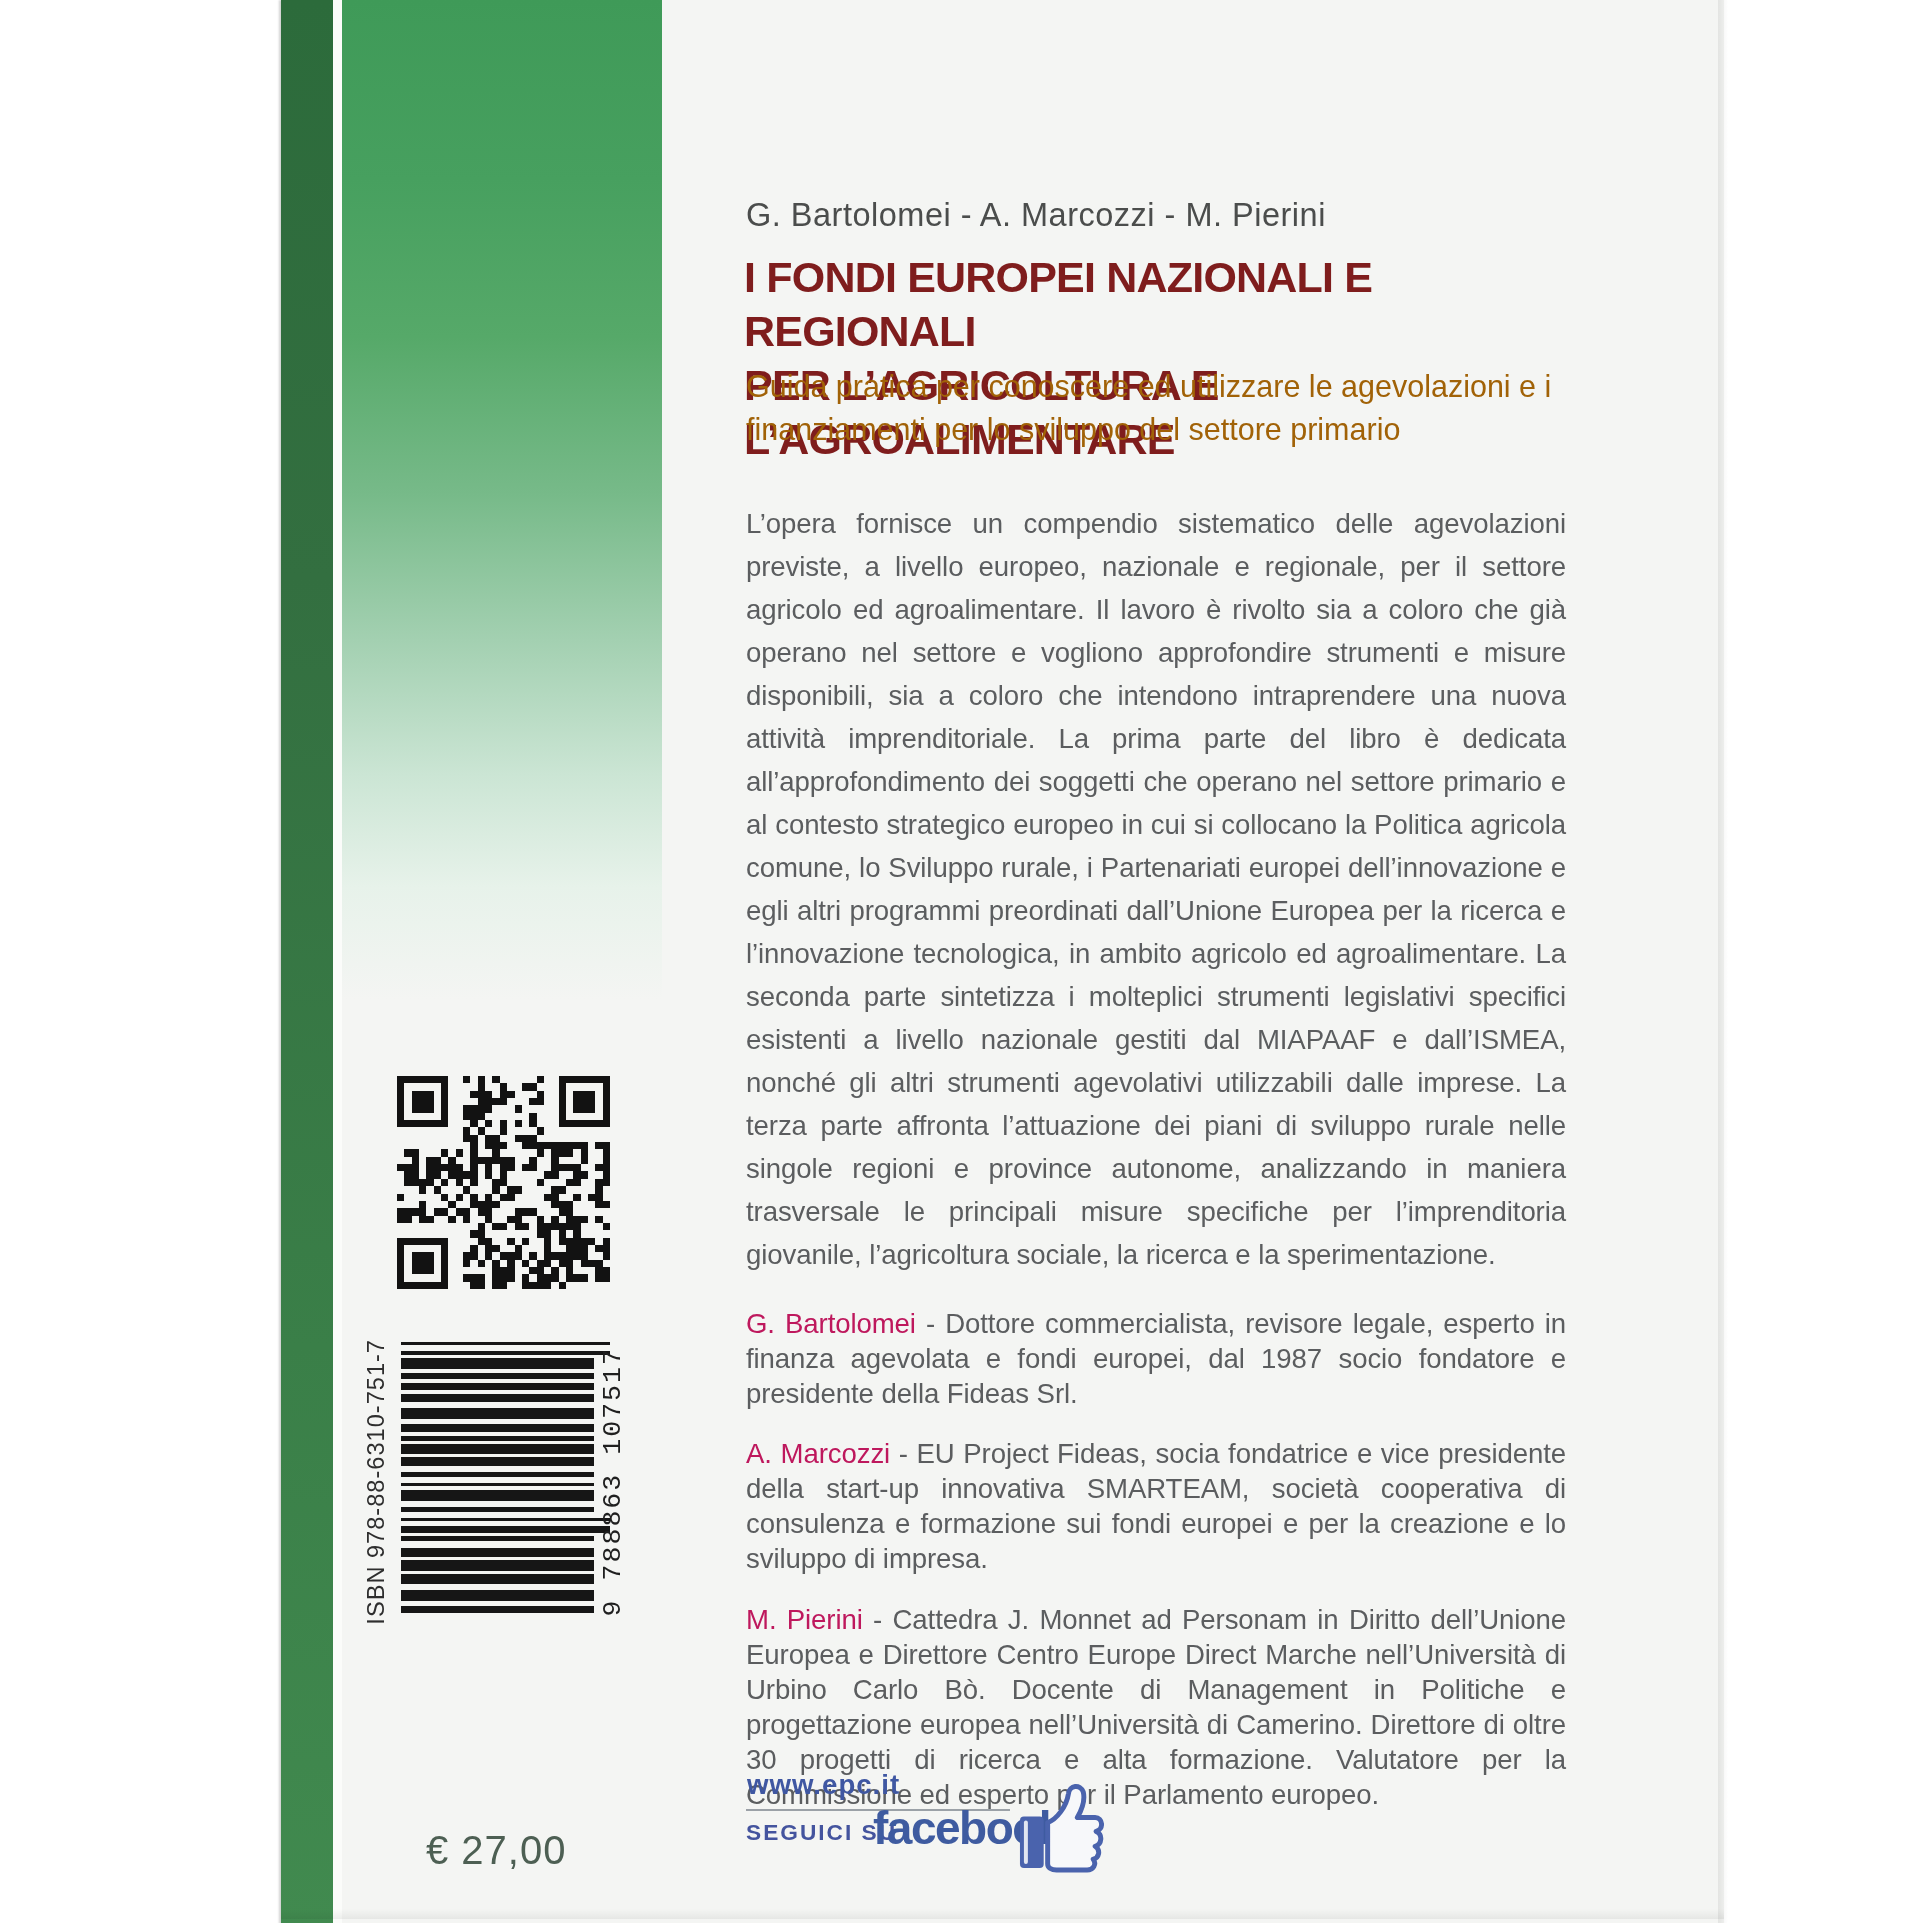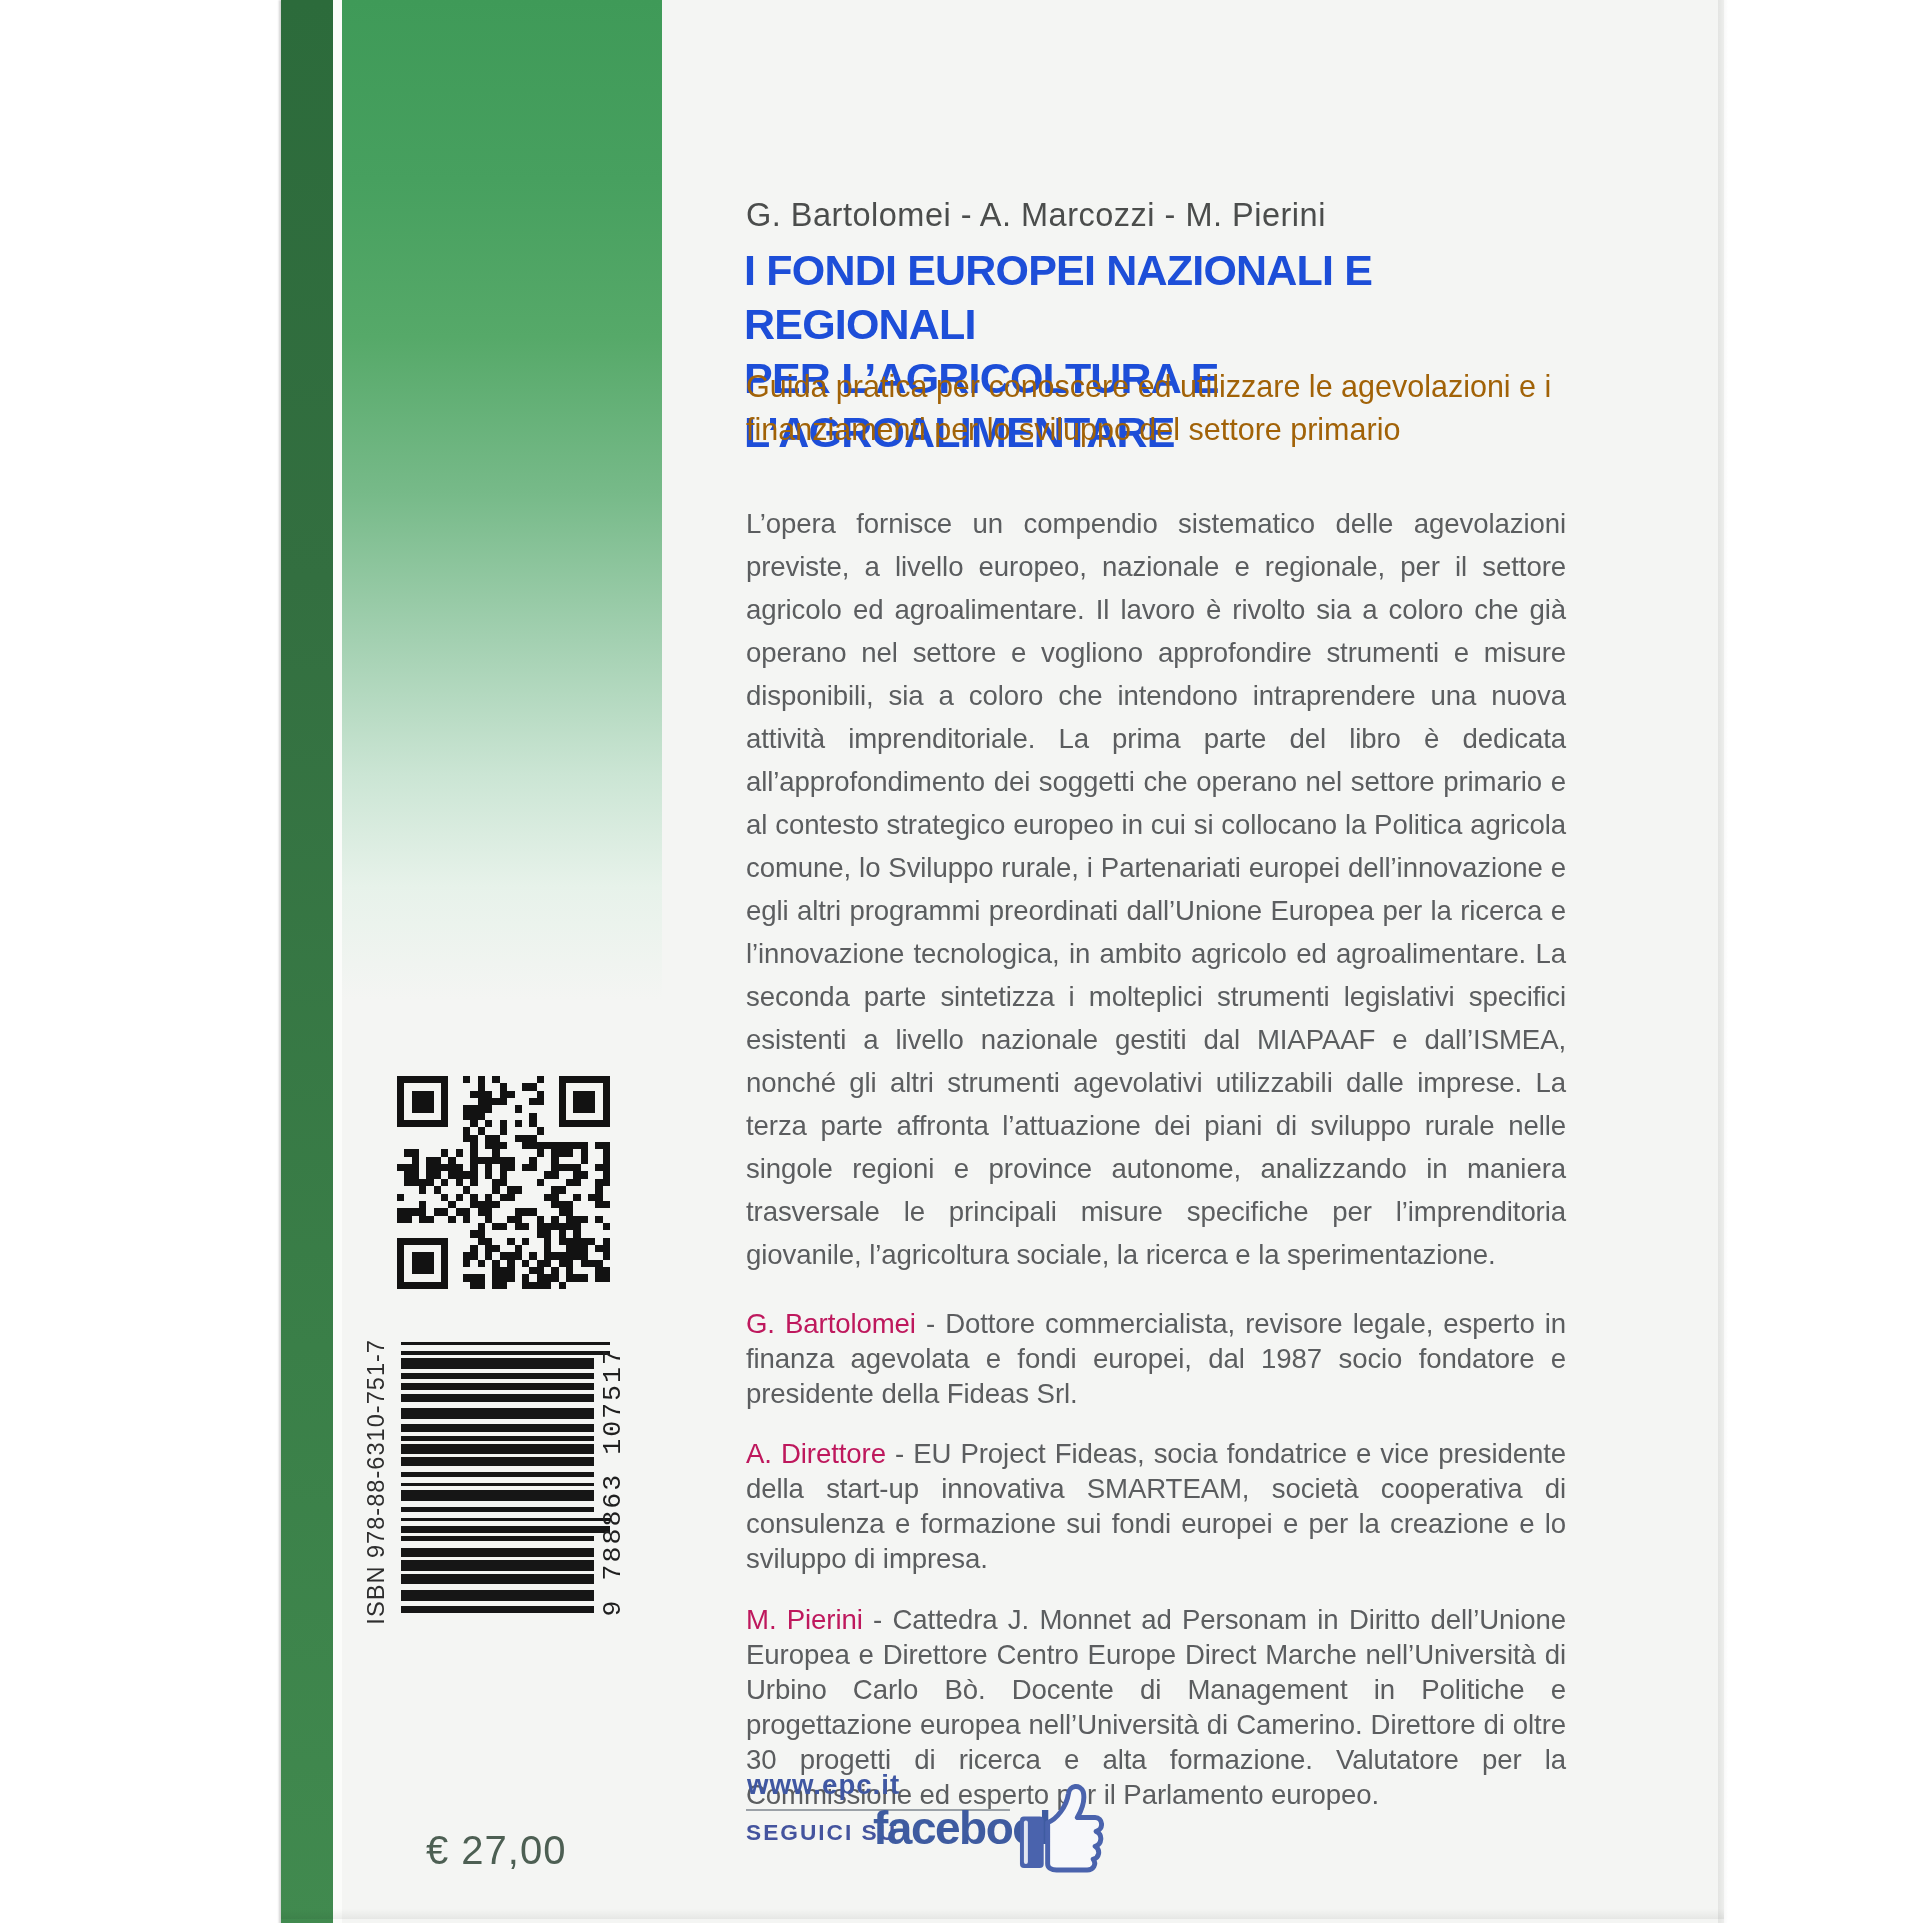--- a/index.html
+++ b/index.html
@@ -36,23 +36,23 @@
       #3f9a58 0%, #47a05f 16%, #56a969 30%, #77ba89 44%,
       #a3d0b1 57%, #cbe5d4 69%, #e7f2ea 79%, #f4f5f3 89%,
       rgba(244,245,243,0) 100%);
   }
   
   .authors-line{
     position:absolute;left:746px;top:197px;width:820px;
     font-size:32.5px;color:#4b4d4c;letter-spacing:0.5px;
   }
   .book-title{
-    position:absolute;left:744px;top:243px;width:847px;
+    position:absolute;left:744px;top:250px;width:847px;
     font-size:43px;line-height:54px;font-weight:bold;
-    color:#1d4ed8;letter-spacing:-0.8px;
+    color:#7f1d1d;letter-spacing:-0.8px;
   }
   .book-subtitle{
     position:absolute;left:746px;top:365px;width:827px;
     font-size:30.5px;line-height:43px;color:#a16207;
   }
   .text-flow{
     position:absolute;left:746px;top:502px;width:820px;
   }
   .description-paragraph{
     font-size:27.6px;line-height:43px;color:#5b5d5f;
@@ -122,21 +122,21 @@
 <div class="book-title">
   <div>I FONDI EUROPEI NAZIONALI E REGIONALI</div>
   <div>PER L’AGRICOLTURA E L’AGROALIMENTARE</div>
 </div>
 
 <div class="book-subtitle">Guida pratica per conoscere ed utilizzare le agevolazioni e i finanziamenti per lo sviluppo del settore primario</div>
 
 <div class="text-flow">
   <p class="description-paragraph">L’opera fornisce un compendio sistematico delle agevolazioni previste, a livello europeo, nazionale e regionale, per il settore agricolo ed agroalimentare. Il lavoro è rivolto sia a coloro che già operano nel settore e vogliono approfondire strumenti e misure disponibili, sia a coloro che intendono intraprendere una nuova attività imprenditoriale. La prima parte del libro è dedicata all’approfondimento dei soggetti che operano nel settore primario e al contesto strategico europeo in cui si collocano la Politica agricola comune, lo Sviluppo rurale, i Partenariati europei dell’innovazione e egli altri programmi preordinati dall’Unione Europea per la ricerca e l’innovazione tecnologica, in ambito agricolo ed agroalimentare. La seconda parte sintetizza i molteplici strumenti legislativi specifici esistenti a livello nazionale gestiti dal MIAPAAF e dall’ISMEA, nonché gli altri strumenti agevolativi utilizzabili dalle imprese. La terza parte affronta l’attuazione dei piani di sviluppo rurale nelle singole regioni e province autonome, analizzando in maniera trasversale le principali misure specifiche per l’imprenditoria giovanile, l’agricoltura sociale, la ricerca e la sperimentazione.</p>
   <p class="author-bio"><span class="bio-name">G. Bartolomei</span><span> - Dottore commercialista, revisore legale, esperto in finanza agevolata e fondi europei, dal 1987 socio fondatore e presidente della Fideas Srl.</span></p>
-  <p class="author-bio"><span class="bio-name">A. Direttore</span><span> - EU Project Fideas, socia fondatrice e vice presidente della start-up innovativa SMARTEAM, società cooperativa di consulenza e formazione sui fondi europei e per la creazione e lo sviluppo di impresa.</span></p>
+  <p class="author-bio"><span class="bio-name">A. Marcozzi</span><span> - EU Project Fideas, socia fondatrice e vice presidente della start-up innovativa SMARTEAM, società cooperativa di consulenza e formazione sui fondi europei e per la creazione e lo sviluppo di impresa.</span></p>
   <p class="author-bio"><span class="bio-name">M. Pierini</span><span> - Cattedra J. Monnet ad Personam in Diritto dell’Unione Europea e Direttore Centro Europe Direct Marche nell’Università di Urbino Carlo Bò. Docente di Management in Politiche e progettazione europea nell’Università di Camerino. Direttore di oltre 30 progetti di ricerca e alta formazione. Valutatore per la Commissione ed esperto per il Parlamento europeo.</span></p>
 </div>
 
 <svg class="qr-code" id="qr" viewBox="0 0 29 29" shape-rendering="crispEdges">
     <rect x="0" y="0" width="1" height="1" fill="#121212"></rect>
     <rect x="1" y="0" width="1" height="1" fill="#121212"></rect>
     <rect x="2" y="0" width="1" height="1" fill="#121212"></rect>
     <rect x="3" y="0" width="1" height="1" fill="#121212"></rect>
     <rect x="4" y="0" width="1" height="1" fill="#121212"></rect>
     <rect x="5" y="0" width="1" height="1" fill="#121212"></rect>

